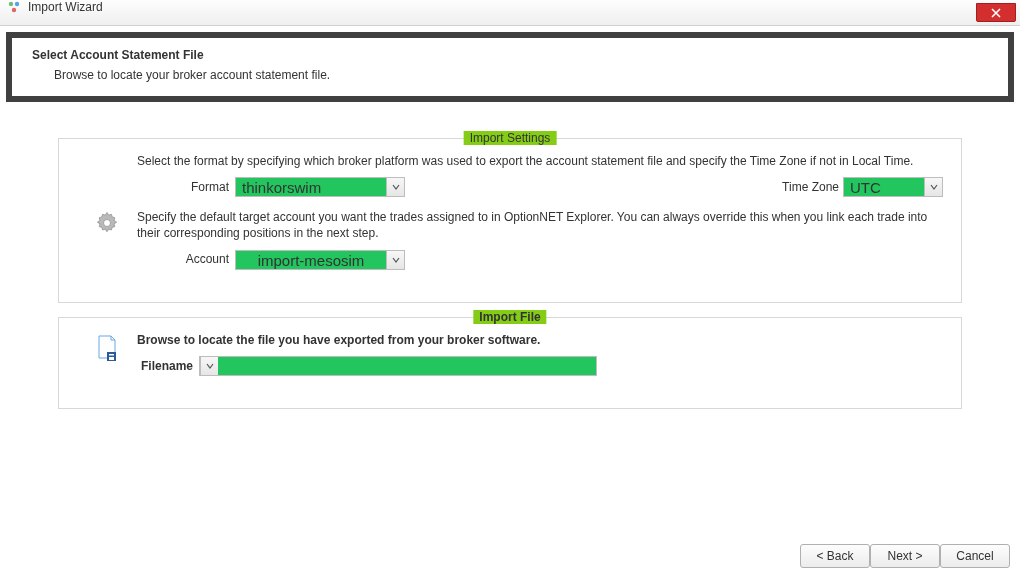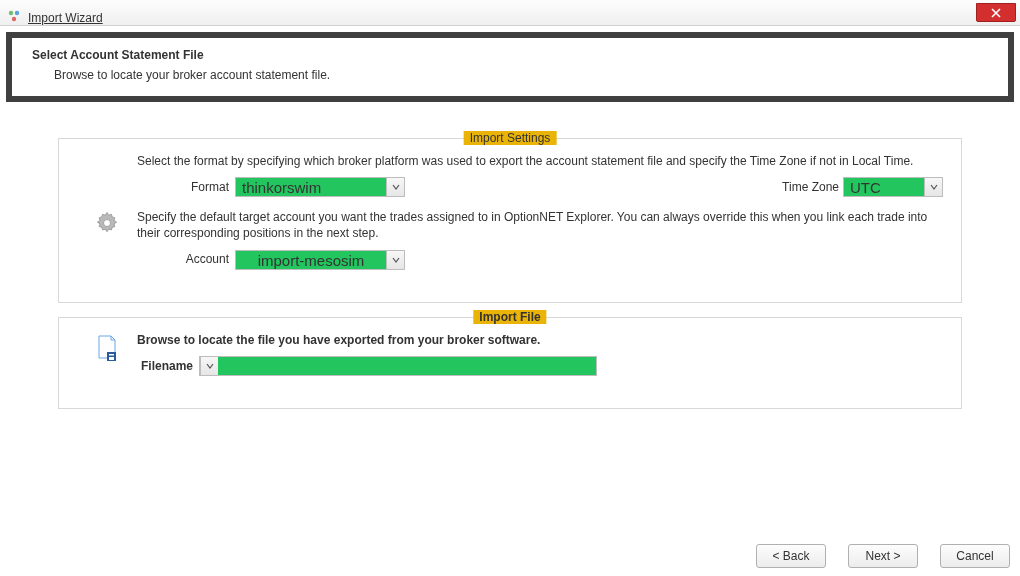--- a/index.html
+++ b/index.html
@@ -1,31 +1,31 @@
 <!DOCTYPE html>
 <html><head>
   <meta charset="utf-8">
   <style>
     * { box-sizing: border-box; margin: 0; padding: 0; font-family: Tahoma, Verdana, Arial, sans-serif; }
     body { background: #fff; width: 1020px; height: 576px; overflow: hidden; font-size: 12px; color: #333; }
 
-    .titlebar { height: 26px; background: linear-gradient(#fdfdfd, #efefef); border-bottom: 1px solid #d0d0d0; display: flex; align-items: flex-end; padding: 0 6px; position: relative; text-decoration: underline; }
+    .titlebar { height: 26px; background: linear-gradient(#fdfdfd, #efefef); border-bottom: 1px solid #d0d0d0; display: flex; align-items: flex-start; padding: 0 6px; position: relative; }
     .titlebar .app-icon { width: 16px; height: 16px; margin-right: 6px; display: flex; align-items: center; justify-content: center; }
     .titlebar .title { font-size: 12px; color: #333; }
     .titlebar .close-btn { position: absolute; right: 4px; top: 3px; width: 40px; height: 19px; background: #d32f2f; border: 1px solid #a02020; display: flex; align-items: center; justify-content: center; cursor: pointer; border-radius: 0 0 2px 2px; }
     .titlebar .close-btn svg { width: 10px; height: 10px; }
 
     .header-panel { padding: 10px 20px 14px 20px; border: 6px solid #404040; margin: 6px 6px 0 6px; background: #fff; }
     .header-panel .hdr-title { font-weight: bold; font-size: 12px; margin-bottom: 6px; }
     .header-panel .hdr-sub { font-size: 12px; margin-left: 22px; color: #333; }
 
     .content { padding: 14px 6px 6px 6px; }
 
     .fieldset { border: 1px solid #d8d8d8; margin: 22px 52px 10px 52px; padding: 14px 18px 20px 18px; position: relative; }
-    .fieldset .legend { position: absolute; top: -8px; left: 50%; transform: translateX(-50%); background: #eab308; padding: 0 6px; font-size: 12px; color: #333; }
+    .fieldset .legend { position: absolute; top: -8px; left: 50%; transform: translateX(-50%); background: #84cc16; padding: 0 6px; font-size: 12px; color: #333; }
 
     .fs-body { display: flex; }
     .fs-icon-col { width: 60px; flex-shrink: 0; display: flex; align-items: flex-start; padding-top: 56px; justify-content: center; }
     .fs-icon-col.small-pad { padding-top: 2px; }
     .fs-content { flex: 1; font-size: 12px; color: #333; line-height: 1.35; }
 
     .para { margin-bottom: 8px; }
 
     .form-row { display: flex; align-items: center; margin: 6px 0 12px 0; }
     .form-row .label { text-align: right; margin-right: 6px; font-size: 12px; }
@@ -35,21 +35,21 @@
 
     .combo { display: inline-flex; height: 20px; align-items: stretch; border: 1px solid #bdbdbd; background: #22c55e; font-size: 15px; position: relative; }
     .combo .combo-text { padding: 2px 6px; flex: 1; white-space: nowrap; overflow: hidden; line-height: 16px; }
     .combo .combo-btn { width: 18px; background: linear-gradient(#f7f7f7, #e6e6e6); border-left: 1px solid #bdbdbd; display: flex; align-items: center; justify-content: center; cursor: pointer; }
     .combo .combo-btn svg { width: 8px; height: 8px; }
     .combo.w-format { width: 170px; }
     .combo.w-tz { width: 100px; }
     .combo.w-account { width: 170px; text-align: center; }
     .combo.w-file { width: 398px; }
 
-    .footer { position: absolute; bottom: 8px; right: 10px; display: flex; gap: 22px; }
+    .footer { position: absolute; bottom: 8px; right: 10px; display: flex; gap: 0; }
     .btn { min-width: 70px; height: 24px; border: 1px solid #b0b0b0; background: linear-gradient(#fdfdfd, #ececec); font-size: 12px; color: #333; padding: 0 14px; cursor: pointer; border-radius: 3px; display: flex; align-items: center; justify-content: center; }
 
     .file-icon svg { width: 24px; height: 28px; }
     .gear-icon svg { width: 28px; height: 28px; }
   </style>
 </head>
 <body>
 
 <div class="titlebar">
   <span class="app-icon">

